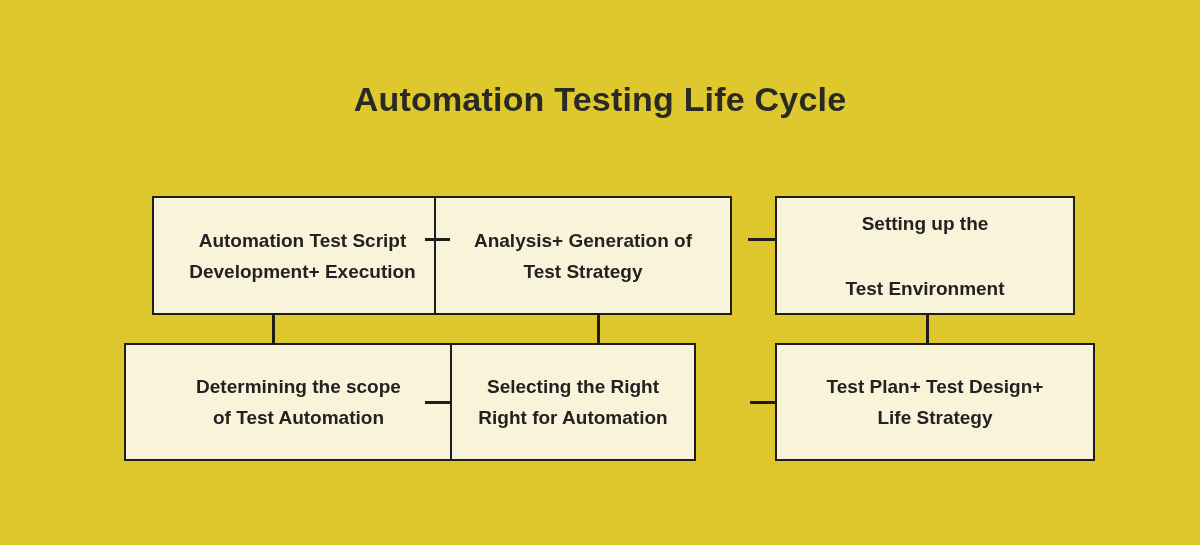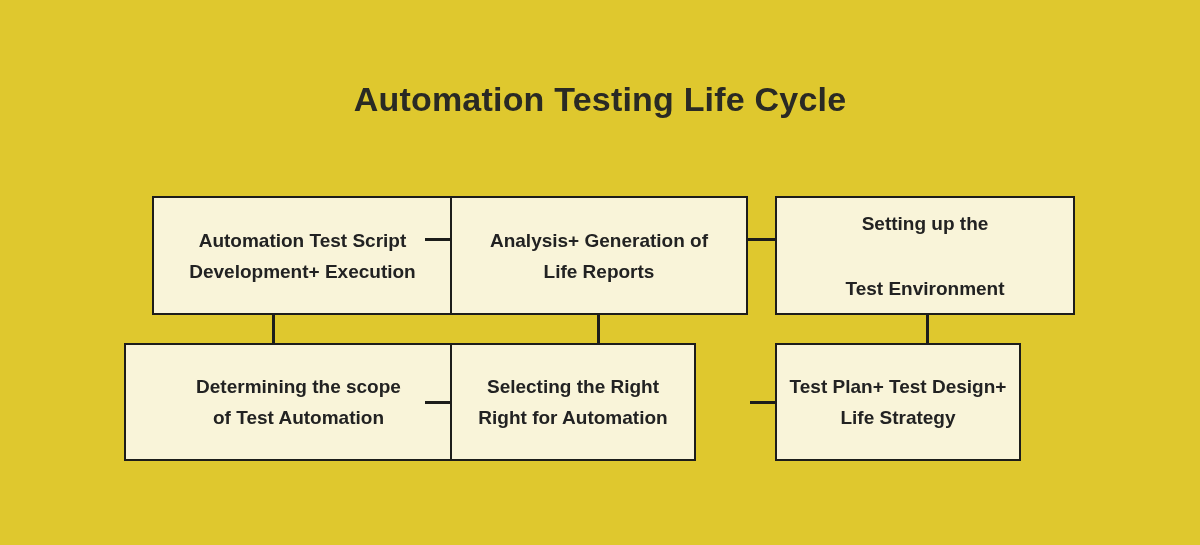--- a/index.html
+++ b/index.html
@@ -61,41 +61,41 @@
 
 <div class="canvas">
 
   <h1 class="diagram-title">Automation Testing Life Cycle</h1>
 
   <div class="flow-box" style="left:124px; top:196px; width:301px; height:119px;margin-left:28px;">
     <div class="box-line">Automation Test Script</div>
     <div class="box-line">Development+ Execution</div>
   </div>
 
-  <div class="flow-box" style="left:450px; top:196px; width:298px; height:119px;">
+  <div class="flow-box" style="left:434px; top:196px; width:298px; height:119px;">
     <div class="box-line">Analysis+ Generation of</div>
-    <div class="box-line">Life Reports</div>
+    <div class="box-line">Test Strategy</div>
   </div>
 
   <div class="flow-box" style="left:775px; top:196px; width:300px; height:119px;gap:34px;">
     <div class="box-line">Setting up the</div>
     <div class="box-line">Test Environment</div>
   </div>
 
   <div class="flow-box" style="left:124px; top:343px; width:349px; height:118px;">
     <div class="box-line">Determining the scope</div>
     <div class="box-line">of Test Automation</div>
   </div>
 
   <div class="flow-box" style="left:450px; top:343px; width:246px; height:118px;text-align:right;">
     <div class="box-line">Selecting the Right</div>
     <div class="box-line">Right for Automation</div>
   </div>
 
-  <div class="flow-box" style="left:775px; top:343px; width:246px; height:118px;">
+  <div class="flow-box" style="left:775px; top:343px; width:320px; height:118px;">
     <div class="box-line">Test Plan+ Test Design+</div>
     <div class="box-line">Life Strategy</div>
   </div>
 
   <div class="connector h" style="left:425px; top:238px; width:25px;"></div>
   <div class="connector h" style="left:748px; top:238px; width:27px;"></div>
   <div class="connector h" style="left:425px; top:401px; width:25px;"></div>
   <div class="connector h" style="left:750px; top:401px; width:25px;"></div>
   <div class="connector v" style="left:272px; top:315px; height:28px;"></div>
   <div class="connector v" style="left:597px; top:315px; height:28px;"></div>

